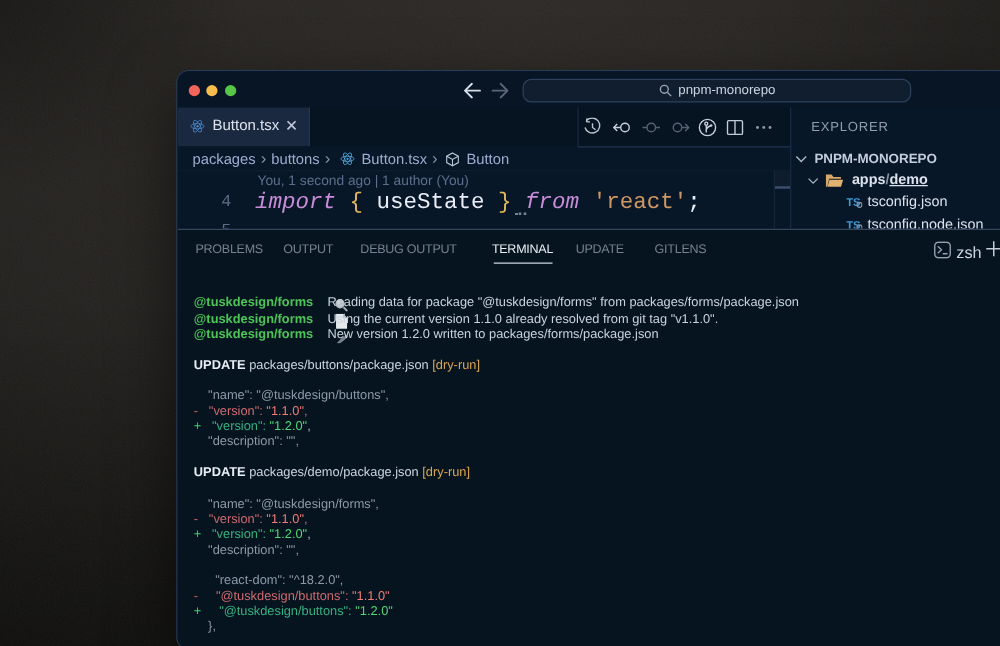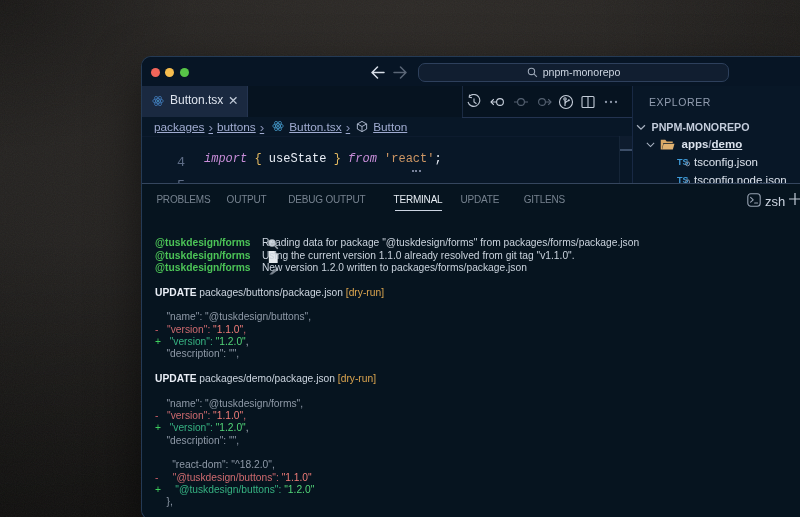--- a/index.html
+++ b/index.html
@@ -28,26 +28,26 @@
   
   .tabbar{left:0;top:29px;width:490px;height:31px;background:#061320;z-index:2;}
   .tab{left:0;top:0;width:106px;height:31px;background:#1a2940;border-right:1px solid #243450;}
   .tab .lbl{left:28px;top:7px;font-size:12px;color:#dde3ed;}
   .tab .x{left:86px;top:7px;font-size:12.5px;color:#c2cbd8;}
   .tabsep{left:320px;top:0;width:1px;height:31px;background:#1a2a42;}
   .tabbot{left:320px;top:59.8px;width:170px;height:1.2px;background:#233350;z-index:3;}
   .ticon{top:9px;}
   
   .editor{left:0;top:58px;width:490px;height:67.8px;background:#081727;overflow:hidden;}
-  .crumbs{left:12px;top:4.5px;font-size:11.8px;color:#a0abd0;white-space:nowrap;display:flex;height:15px;text-decoration:underline;}
+  .crumbs{left:12px;top:4.5px;font-size:11.8px;color:#a0abd0;white-space:nowrap;display:flex;align-items:center;height:15px;}
   .crumbs .sep{color:#848eb2;font-size:13.5px;padding:0 4px 2px 4px;}
   .codelens{left:64px;top:24px;font-size:11px;color:#5d6d8b;}
   .lineno{left:35px;top:40.2px;font-family:"Liberation Mono",monospace;font-size:13.5px;color:#5c6b85;}
   .lineno2{left:35px;top:62.5px;font-family:"Liberation Mono",monospace;font-size:13.5px;color:#5c6b85;}
-  .codeln{left:62px;top:37px;font-family:"Liberation Mono",monospace;font-size:12px;white-space:pre;color:#e9eef6;}
+  .codeln{left:62px;top:37px;font-family:"Liberation Mono",monospace;font-size:18px;white-space:pre;color:#e9eef6;}
   .codeln .kw{color:#c88dd8;font-style:italic;}
   .codeln .br{color:#e3b860;}
   .codeln .st{color:#cf9764;}
   .edsepv{left:476.5px;top:21px;width:1px;height:47px;background:#152538;}
   .edthumb{left:477.5px;top:21px;width:12.5px;height:13px;background:#0e1c2e;}
   
   .icn{top:37px;width:16px;height:16px;z-index:4;}
   
   .sidebar{left:490px;top:29px;width:176px;height:96.8px;background:#081727;border-left:1px solid #182944;overflow:hidden;}
   .sb-title{left:16px;top:10px;font-size:10.5px;letter-spacing:.6px;color:#929db0;}
@@ -127,20 +127,21 @@
           <circle cx="12" cy="12" r="1.8" fill="#4ca6da" stroke="none"></circle>
         </svg>
         <span>Button.tsx</span>
         <span class="sep">›</span>
         <svg style="margin:0 5px 0 2px;" width="12" height="13" viewBox="0 0 16 16" fill="none" stroke="#b9c4da" stroke-width="1.2">
           <path d="M8 1.2 14.2 4.6 v6.8 L8 14.8 1.8 11.4 V4.6 Z"></path>
           <path d="M1.8 4.6 8 8 14.2 4.6 M8 8 v6.8"></path>
         </svg>
         <span>Button</span>
       </div>
+    <div class="abs codelens">You, 1 second ago | 1 author (You)</div>
     <div class="abs lineno">4</div>
     <div class="abs lineno2">5</div>
     <div class="abs codeln"><span class="kw">import</span> <span class="br">{</span> useState <span class="br">}</span> <span class="kw">from</span> <span class="st">'react'</span>;</div>
     <div class="abs" style="left:270px;top:54.5px;width:9px;height:2px;border-top:2px dotted #78829a;"></div>
     <div class="abs edsepv"></div>
     <div class="abs edthumb"></div>
     <div class="abs" style="left:477.5px;top:34px;width:12px;height:2px;background:#3c4e68;"></div>
     <div class="abs" style="left:0;top:21px;width:476.5px;height:1px;background:#0d1b2e;"></div>
   </div>
 

